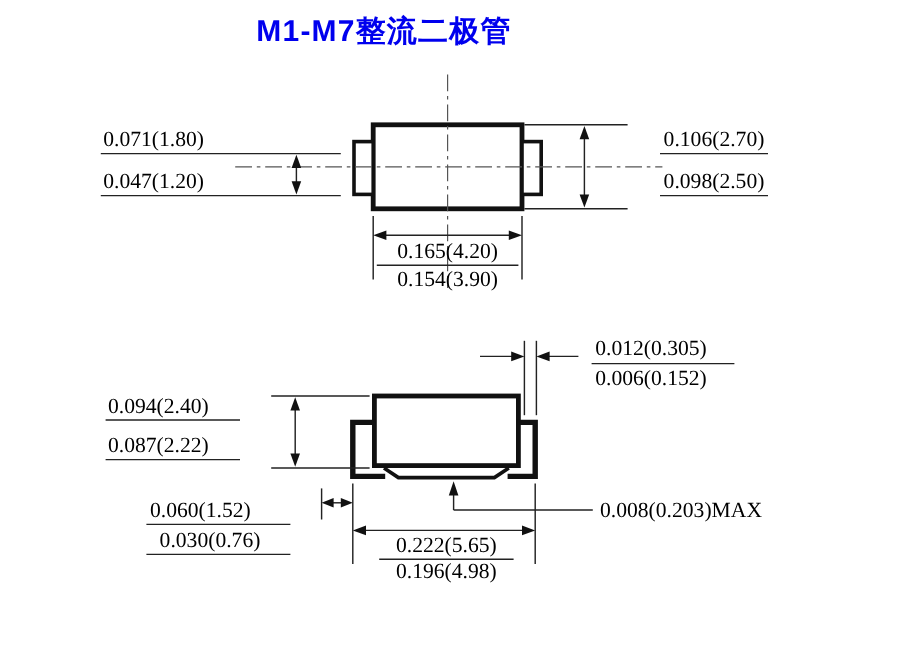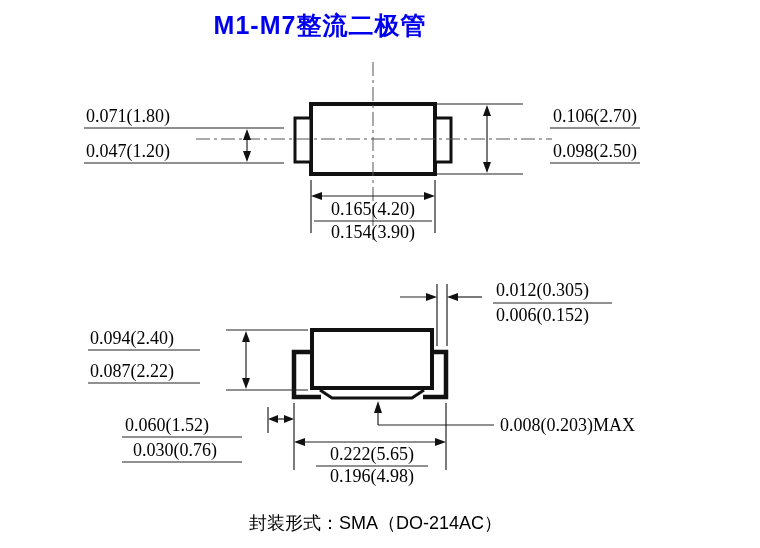--- a/index.html
+++ b/index.html
@@ -127,15 +127,14 @@
         <line class="thin" x1="297" y1="442" x2="443" y2="442"></line>
         <polygon class="ah" points="294,442 305,438 305,446"></polygon>
         <polygon class="ah" points="446,442 435,438 435,446"></polygon>
         <text class="mid" x="372" y="460">0.222(5.65)</text>
         <line class="thin" x1="316" y1="466" x2="428" y2="466"></line>
         <text class="mid" x="372" y="482">0.196(4.98)</text>
       </g>
     </g>
   </svg>
 
-  <div class="pkg-label">封装形式：SMA（DO-214AC）</div>
 
 </div>
 
 </body></html>

